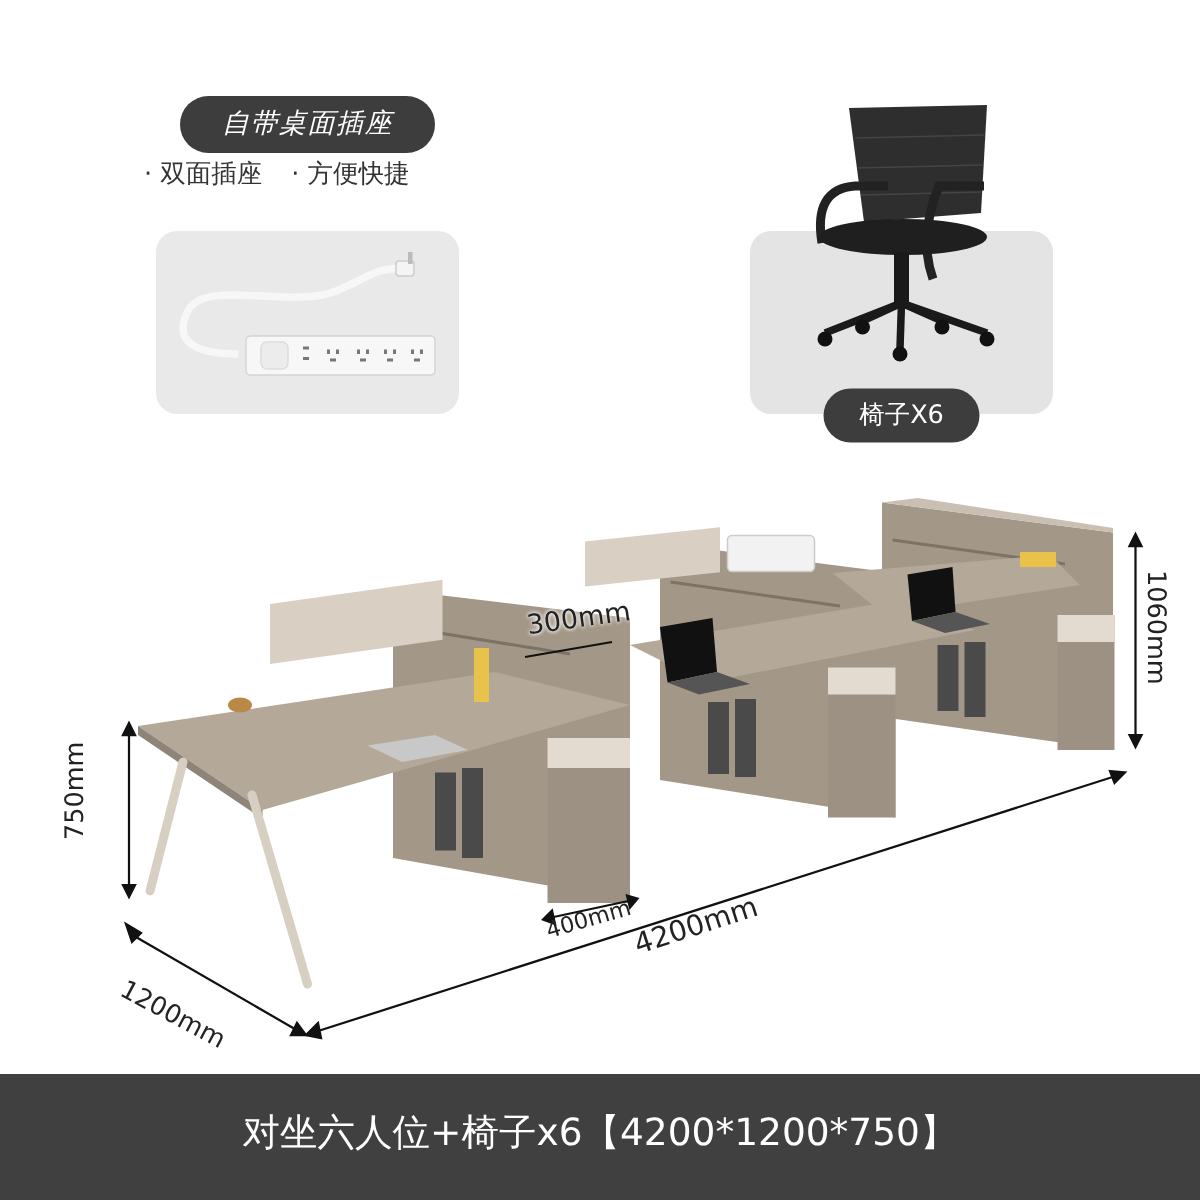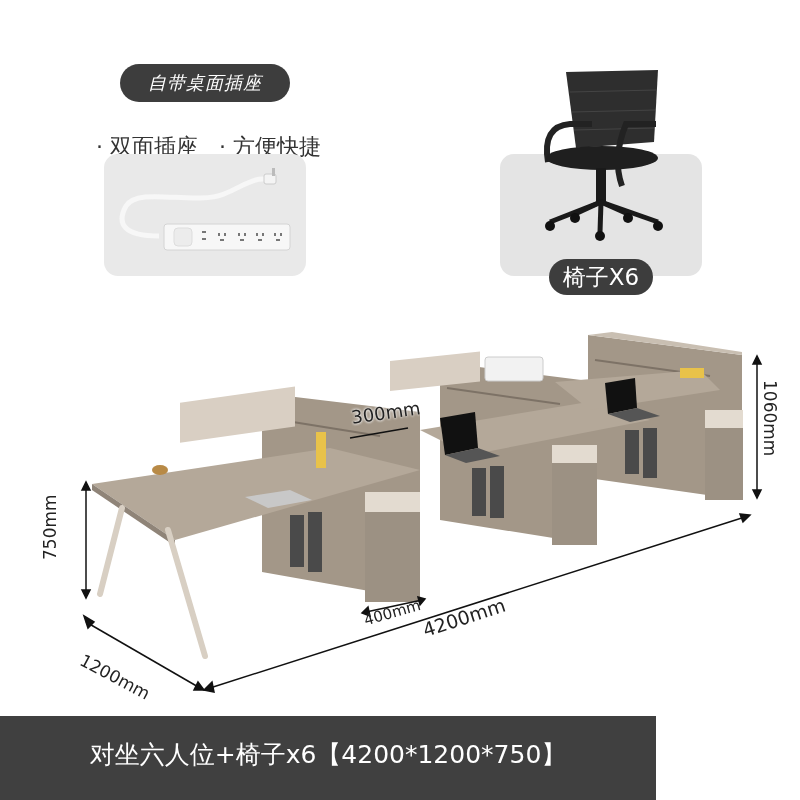--- a/index.html
+++ b/index.html
@@ -4,50 +4,50 @@
 <style>
   * { margin: 0; padding: 0; box-sizing: border-box; }
   html, body { width: 800px; height: 800px; background: #ffffff; overflow: hidden; }
   body { position: relative; font-family: "DejaVu Sans", "Liberation Sans", sans-serif; color: #333; }
 
   .feature-pill {
     position: absolute; left: 120px; top: 64px; width: 170px; height: 38px;
     background: #3d3d3d; border-radius: 19px; color: #fff;
     font-size: 18px; line-height: 38px; text-align: center; letter-spacing: 1px; font-style: italic;
   }
-  .feature-list { position: absolute; left: 96px; top: 132px; font-size: 22px; color: #333; white-space: nowrap; }
+  .feature-list { position: absolute; left: 96px; top: 104px; font-size: 17px; color: #333; white-space: nowrap; }
   .feature-list span { margin-right: 14px; }
 
   .socket-card {
     position: absolute; left: 104px; top: 154px; width: 202px; height: 122px;
     background: #e9e9e9; border-radius: 14px; overflow: hidden;
   }
   .chair-card {
     position: absolute; left: 500px; top: 154px; width: 202px; height: 122px;
     background: #e4e4e4; border-radius: 14px;
   }
   .chair-label {
     position: absolute; left: 549px; top: 259px; width: 104px; height: 36px;
-    background: #3d3d3d; border-radius: 18px; color: #fff; font-size: 23px;
+    background: #3d3d3d; border-radius: 18px; color: #fff; font-size: 17px;
     line-height: 36px; text-align: center;
   }
   .chair-img { position: absolute; left: 530px; top: 62px; width: 140px; height: 180px; }
 
   .desk-scene { position: absolute; left: 0; top: 320px; width: 800px; height: 390px; }
 
   .dim { position: absolute; font-size: 17px; color: #222; white-space: nowrap; }
   .dim-750 { left: 40px; top: 560px; transform: rotate(-90deg); transform-origin: left top; }
   .dim-1060 { left: 780px; top: 380px; transform: rotate(90deg); transform-origin: left top; }
   .dim-1200 { left: 86px; top: 650px; transform: rotate(28deg); transform-origin: left top; }
   .dim-4200 { left: 420px; top: 620px; transform: rotate(-18deg); transform-origin: left top; font-size: 19px; }
   .dim-400 { left: 362px; top: 612px; transform: rotate(-16deg); transform-origin: left top; font-size: 15px; }
   .dim-300 { left: 350px; top: 407px; transform: rotate(-8deg); transform-origin: left top; font-size: 18px; text-shadow: 0 0 3px #fff, 0 0 3px #fff; }
 
   .bottom-bar {
-    position: absolute; left: 0; top: 716px; width: 656px; height: 84px;
+    position: absolute; left: 0; top: 716px; width: 800px; height: 84px;
     background: #404040; color: #fff; font-size: 25px; text-align: center; line-height: 78px;
   }
 </style>
 </head>
 <body>
 
 <div class="feature-pill">自带桌面插座</div>
 <div class="feature-list">
   <span>· 双面插座</span>
   <span>· 方便快捷</span>

